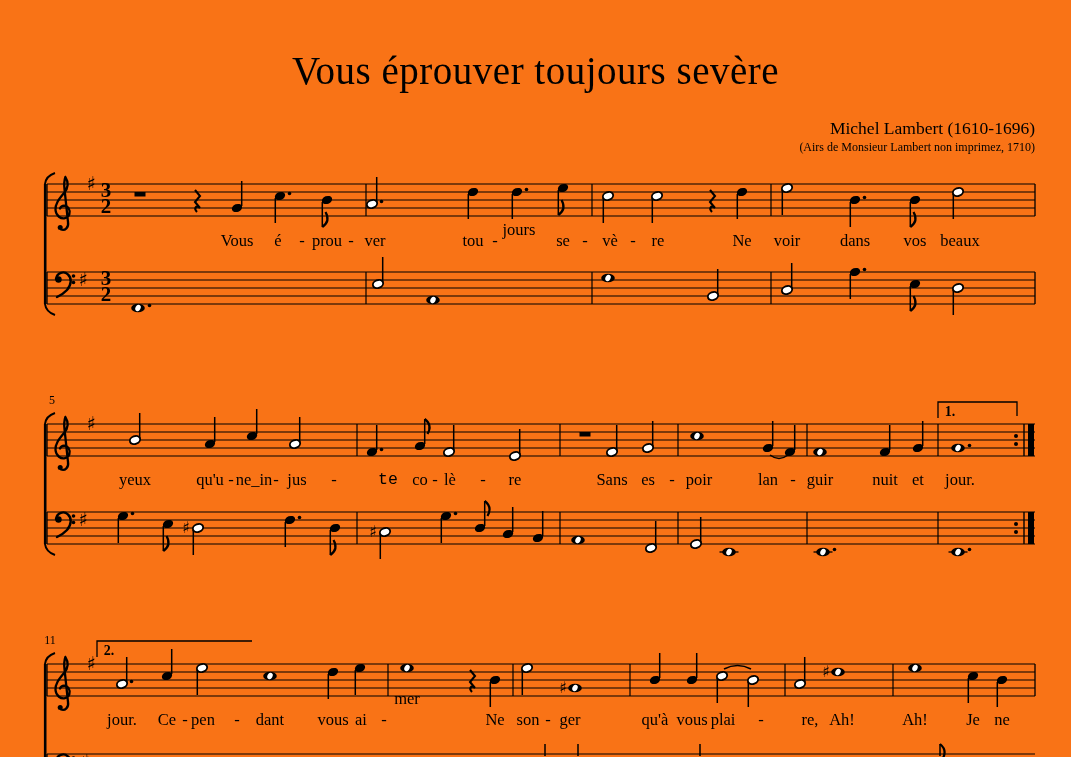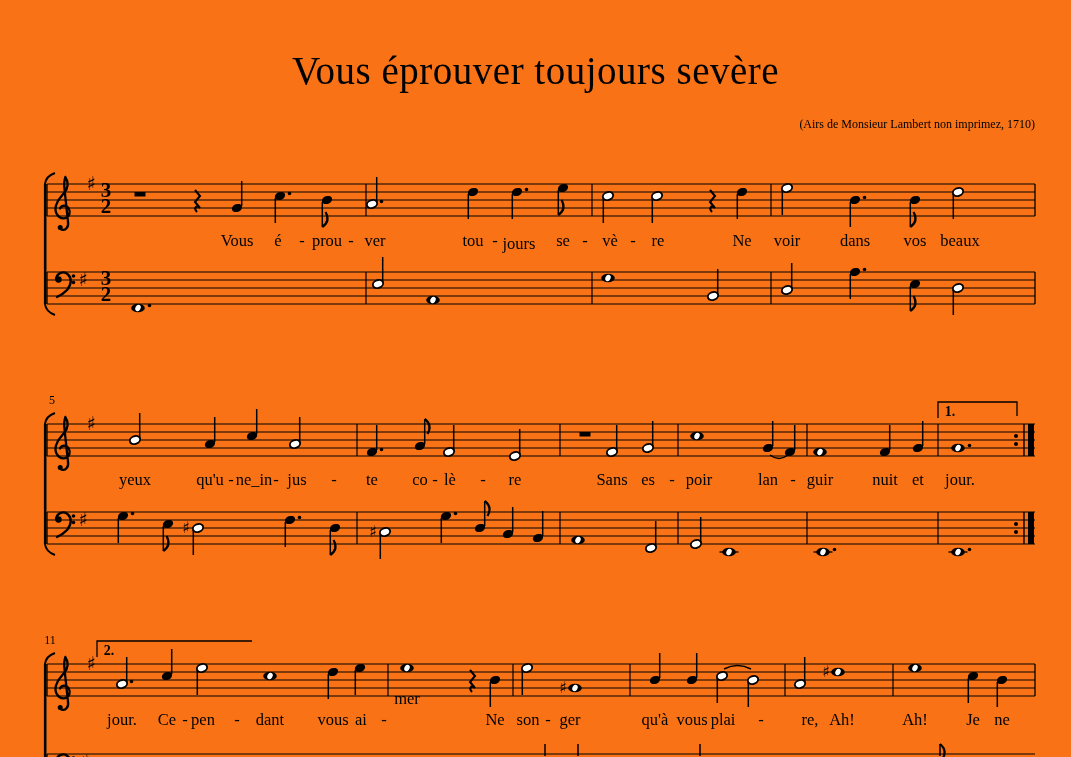--- a/index.html
+++ b/index.html
@@ -12,20 +12,21 @@
   .credits .source{font-size:12px;}
   .lyric{position:absolute;transform:translateX(-50%);font-size:16.5px;white-space:nowrap;}
   svg text{user-select:none;}
 </style>
 </head>
 <body>
 
 <div class="page">
   <div class="title">Vous éprouver toujours sevère</div>
   <div class="credits">
+    <div class="composer">Michel Lambert (1610-1696)</div>
     <div class="source">(Airs de Monsieur Lambert non imprimez, 1710)</div>
   </div>
   <svg id="notation" width="1071" height="757" viewBox="0 0 1071 757" style="position:absolute;left:0;top:0;">
       <g>
         <line x1="45.2" y1="184" x2="45.2" y2="304" stroke="#000" stroke-width="2.6"></line>
         <path d="M 45 184 Q 46 176 55 173" fill="none" stroke="#000" stroke-width="2"></path>
         <path d="M 45 304 Q 46 312 55 315" fill="none" stroke="#000" stroke-width="2"></path>
         <g>
           <line x1="47" y1="184" x2="1035" y2="184" stroke="#000" stroke-width="1.1"></line>
           <line x1="47" y1="192" x2="1035" y2="192" stroke="#000" stroke-width="1.1"></line>
@@ -363,39 +364,39 @@
     </svg>
   <div id="lyrics-layer">
       <span class="lyric" style="left: 237px; top: 231px;">Vous</span>
       <span class="lyric" style="left: 278px; top: 231px;">é</span>
       <span class="lyric" style="left: 302px; top: 231px;">-</span>
       <span class="lyric" style="left: 327px; top: 231px;">prou</span>
       <span class="lyric" style="left: 351px; top: 231px;">-</span>
       <span class="lyric" style="left: 375px; top: 231px;">ver</span>
       <span class="lyric" style="left: 473px; top: 231px;">tou</span>
       <span class="lyric" style="left: 495px; top: 231px;">-</span>
-      <span class="lyric" style="left: 519px; top: 234px;">jours</span>
+      <span class="lyric" style="left: 519px; top: 220px;">jours</span>
       <span class="lyric" style="left: 563px; top: 231px;">se</span>
       <span class="lyric" style="left: 585px; top: 231px;">-</span>
       <span class="lyric" style="left: 610px; top: 231px;">vè</span>
       <span class="lyric" style="left: 633px; top: 231px;">-</span>
       <span class="lyric" style="left: 658px; top: 231px;">re</span>
       <span class="lyric" style="left: 742px; top: 231px;">Ne</span>
       <span class="lyric" style="left: 787px; top: 231px;">voir</span>
       <span class="lyric" style="left: 855px; top: 231px;">dans</span>
       <span class="lyric" style="left: 915px; top: 231px;">vos</span>
       <span class="lyric" style="left: 960px; top: 231px;">beaux</span>
       <span class="lyric" style="left: 135px; top: 470px;">yeux</span>
       <span class="lyric" style="left: 210px; top: 470px;">qu'u</span>
       <span class="lyric" style="left: 231px; top: 470px;">-</span>
       <span class="lyric" style="left: 254px; top: 470px;">ne_in</span>
       <span class="lyric" style="left: 276px; top: 470px;">-</span>
       <span class="lyric" style="left: 297px; top: 470px;">jus</span>
       <span class="lyric" style="left: 334px; top: 470px;">-</span>
-      <span class="lyric" style="left: 372px; top: 470px;">te</span>
+      <span class="lyric" style="left: 388px; top: 470px; font-family: Liberation Mono, monospace;">te</span>
       <span class="lyric" style="left: 420px; top: 470px;">co</span>
       <span class="lyric" style="left: 435px; top: 470px;">-</span>
       <span class="lyric" style="left: 450px; top: 470px;">lè</span>
       <span class="lyric" style="left: 483px; top: 470px;">-</span>
       <span class="lyric" style="left: 515px; top: 470px;">re</span>
       <span class="lyric" style="left: 612px; top: 470px;">Sans</span>
       <span class="lyric" style="left: 648px; top: 470px;">es</span>
       <span class="lyric" style="left: 672px; top: 470px;">-</span>
       <span class="lyric" style="left: 699px; top: 470px;">poir</span>
       <span class="lyric" style="left: 768px; top: 470px;">lan</span>

